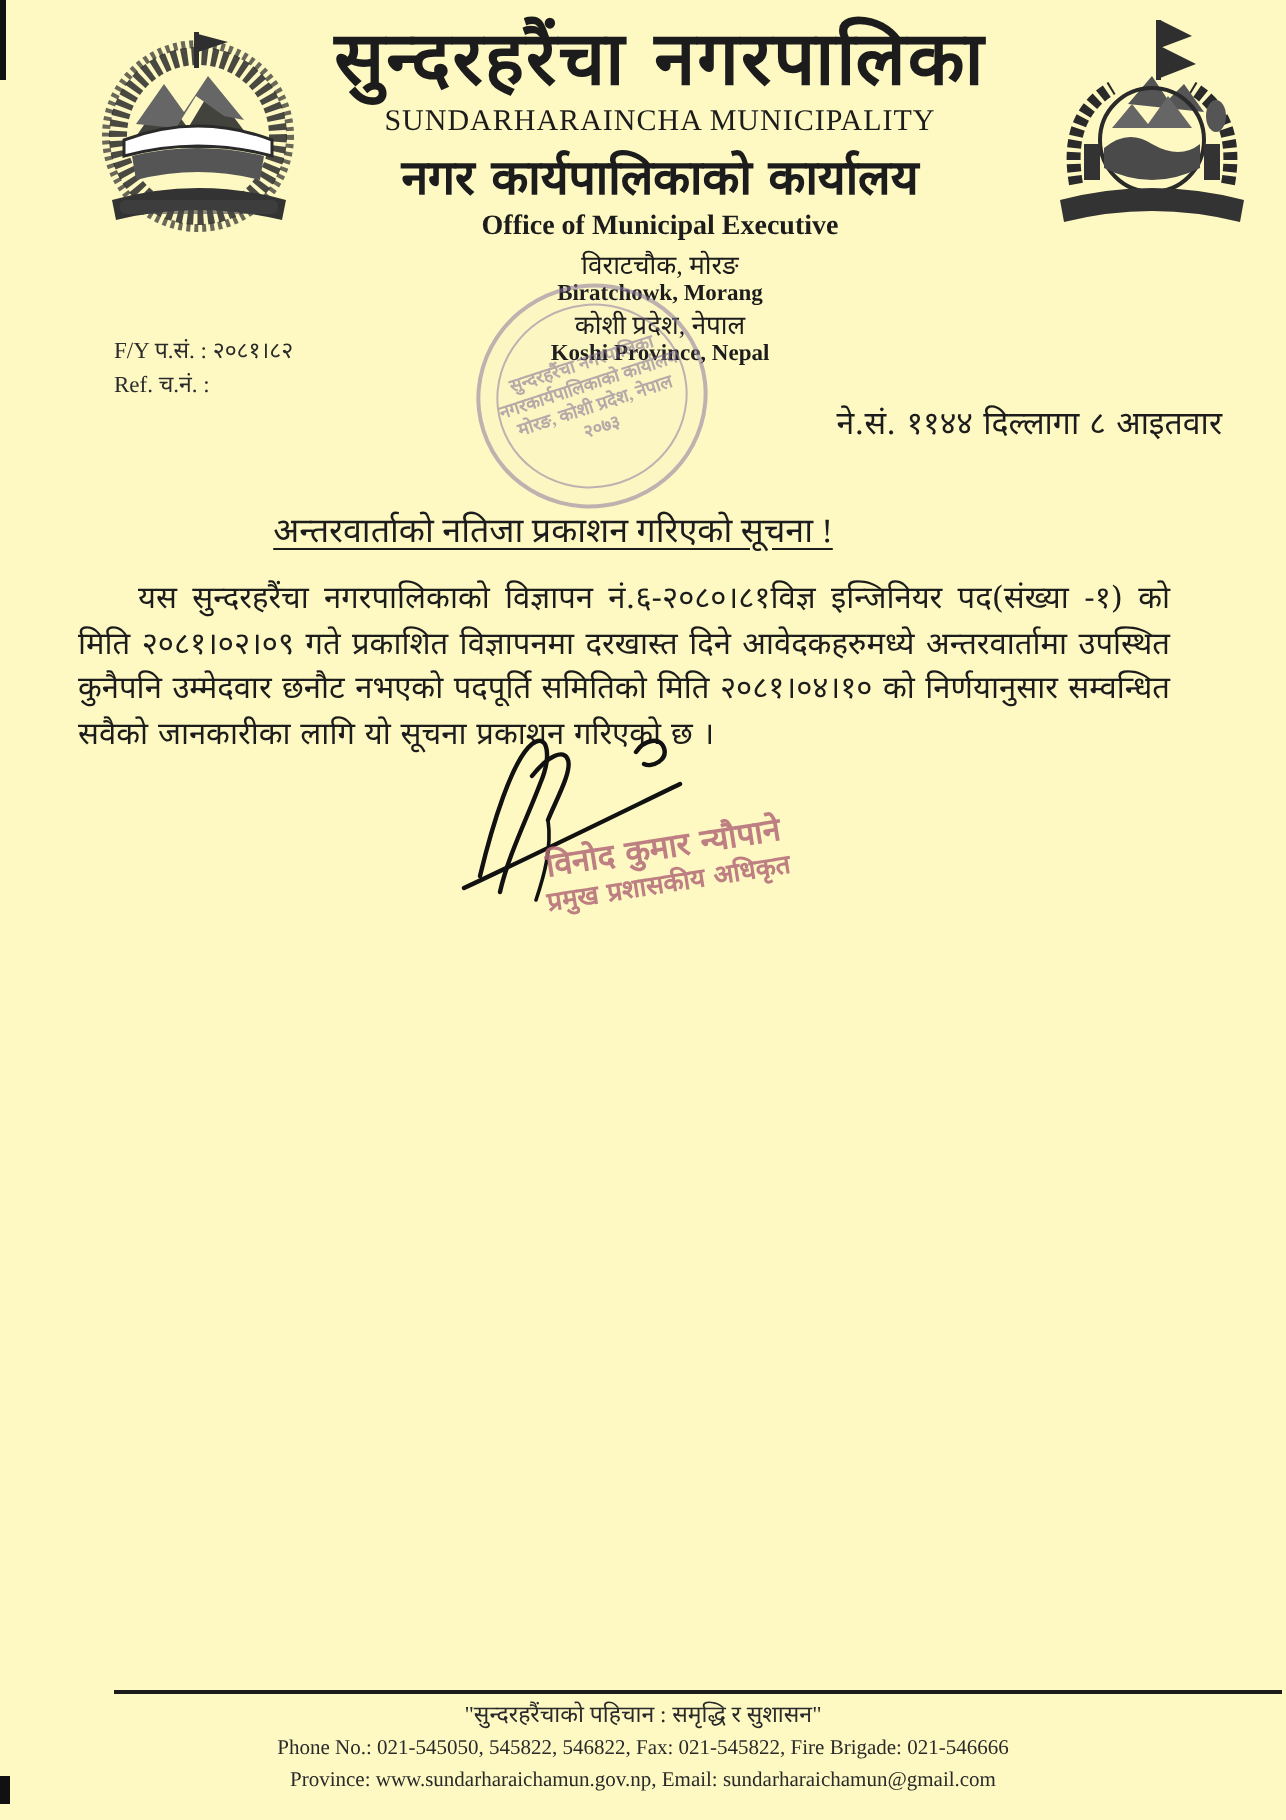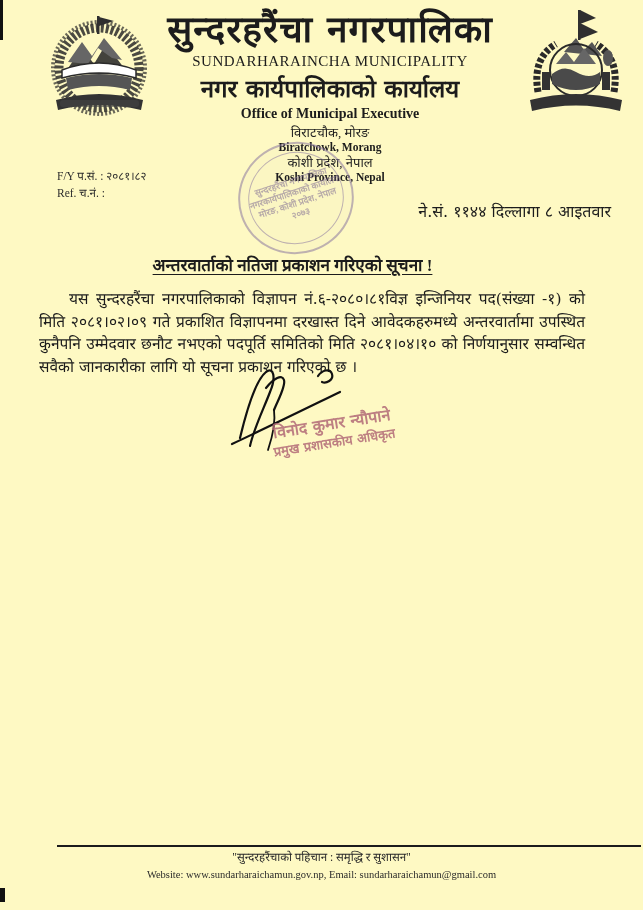--- a/index.html
+++ b/index.html
@@ -46,21 +46,21 @@
     width:96px; height:92px; border:1px solid #8a77a0; border-radius:50%;
     display:flex; flex-direction:column; align-items:center; justify-content:center;
     text-align:center; font-size:9px; line-height:1.25; font-weight:bold;
   }
 
   
   .ref-block { position:absolute; left:57px; top:168px; font-size:11.5px; line-height:1.5; color:#2c2c2c; }
   .date-block { position:absolute; right:32px; top:200px; text-align:right; font-size:16px; line-height:1.45; font-family:"DejaVu Serif","Liberation Serif",serif; }
 
   
-  .subject { position:absolute; left:16px; top:253px; width:553px; text-align:center; font-size:17px; font-weight:bold; }
+  .subject { position:absolute; left:0; top:253px; width:553px; text-align:center; font-size:17px; font-weight:normal; }
   .subject span { text-decoration:underline; text-underline-offset:3px; }
   .body-text {
     position:absolute; left:39px; top:288px; width:546px;
     font-size:15.5px; line-height:22.5px; text-align:justify; text-indent:30px;
     font-family:"DejaVu Serif","Liberation Serif",serif;
   }
 
   
   .signature-svg { position:absolute; left:222px; top:358px; width:130px; height:95px; }
   .name-stamp {
@@ -178,16 +178,17 @@
   </div>
 
   <div class="name-stamp">
     <div class="n1">विनोद कुमार न्यौपाने</div>
     <div class="n2">प्रमुख प्रशासकीय अधिकृत</div>
   </div>
 
   <div class="footer-rule"></div>
   <div class="footer">
     <div class="motto">"सुन्दरहरैंचाको पहिचान : समृद्धि र सुशासन"</div>
-    <div class="line">Website: www.sundarharaichamun.gov.np, Email: sundarharaichamun@gmail.com</div>
+    <div class="line">Phone No.: 021-545050, 545822, 546822, Fax: 021-545822, Fire Brigade: 021-546666</div>
+    <div class="line">Province: www.sundarharaichamun.gov.np, Email: sundarharaichamun@gmail.com</div>
   </div>
 
 </div>
 
 </body></html>

